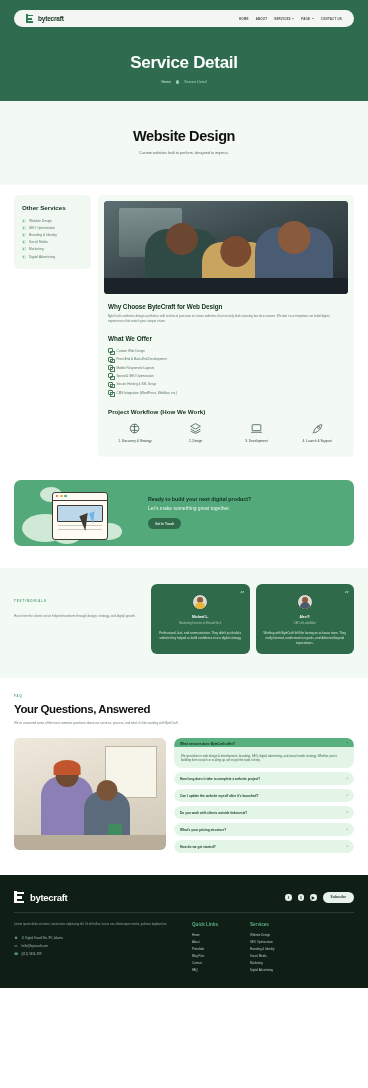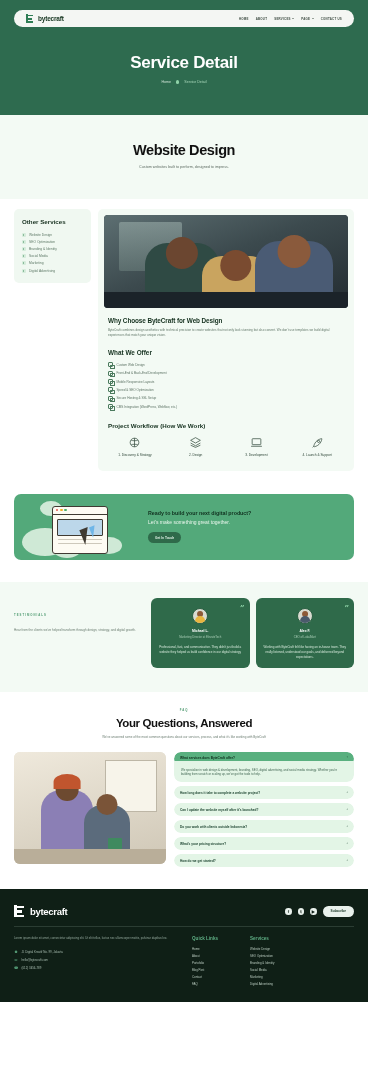--- a/index.html
+++ b/index.html
@@ -6,21 +6,21 @@
   html,body { width:368px; }
   body {
     font-family:"Liberation Sans", sans-serif;
     background:#ffffff;
     color:#1b1b1b;
     -webkit-font-smoothing:antialiased;
   }
   .page { width:368px; position:relative; overflow:hidden; }
 
   
-  .hero { background:#2e6b4f; padding:6px 0 0 0; height:115px; position:relative; }
+  .hero { background:#2e6b4f; padding:6px 0 0 0; height:101px; position:relative; }
   .navbar {
     margin:4px 14px 0 14px; background:#f4f6f3; border-radius:20px;
     height:17px; display:flex; align-items:center; justify-content:space-between;
     padding:0 12px;
   }
   .brand { display:flex; align-items:center; gap:3px; }
   .brand-mark { width:9px; height:9px; position:relative; }
   .brand-mark i { position:absolute; background:#2f7d55; display:block; }
   .brand-mark i.v { left:0; top:0; width:2px; height:9px; }
   .brand-mark i.t { left:2px; top:0.5px; width:5px; height:1.8px; }
@@ -116,21 +116,21 @@
   .quote { position:absolute; right:5px; top:5px; font-size:8px; color:#8fd3a8; font-weight:bold; line-height:1; font-family:"DejaVu Serif", serif; }
   .avatar { width:16px; height:16px; border-radius:50%; margin:2px auto 5px auto; background:#d9dbd0; position:relative; overflow:hidden; border:1px solid #2a5e42; }
   .avatar .h { position:absolute; left:50%; top:14%; transform:translateX(-50%); width:42%; padding-top:42%; border-radius:50%; background:#8d5a38; }
   .avatar .b { position:absolute; left:50%; bottom:0; transform:translateX(-50%); width:70%; height:50%; border-radius:12px 12px 0 0; }
   .tname { font-size:3.4px; font-weight:bold; color:#fff; }
   .trole { font-size:2.8px; color:#a9cdb6; margin-top:2px; }
   .ttext { font-size:3px; color:#d5e8da; line-height:1.65; margin-top:6px; }
 
   
   .faq { background:#fff; padding:16px 14px 22px 14px; }
-  .faq-head { text-align:center; }
+  .faq-head { }
   .faq-head .eyebrow { display:block; }
   .faq-head h2 { font-size:11.5px; font-weight:bold; letter-spacing:-0.4px; margin-top:5px; color:#111; }
   .faq-head p { font-size:3px; color:#6b7d71; margin-top:6px; }
   .faq-body { display:flex; gap:8px; margin-top:13px; align-items:flex-start; }
   .faq-photo { width:152px; height:112px; border-radius:6px; overflow:hidden; position:relative; background:#e7e3d8; flex:none; }
   .fp-bg { position:absolute; inset:0; background:linear-gradient(165deg,#efe9dc,#cfc7b6); }
   .fp-win { position:absolute; right:6%; top:8%; width:34%; height:46%; background:#f7f4ea; border:1.5px solid #bdb6a6; }
   .fp-a { position:absolute; left:18%; bottom:2%; width:34%; height:64%; background:#8b7fb5; border-radius:20px 20px 0 0; }
   .fp-a .hd { position:absolute; left:50%; top:-16%; transform:translateX(-50%); width:44%; padding-top:44%; background:#6d4a30; border-radius:50%; }
   .fp-a .hair { position:absolute; left:50%; top:-22%; transform:translateX(-50%); width:52%; padding-top:30%; background:#c1552e; border-radius:50% 50% 0 0; }

